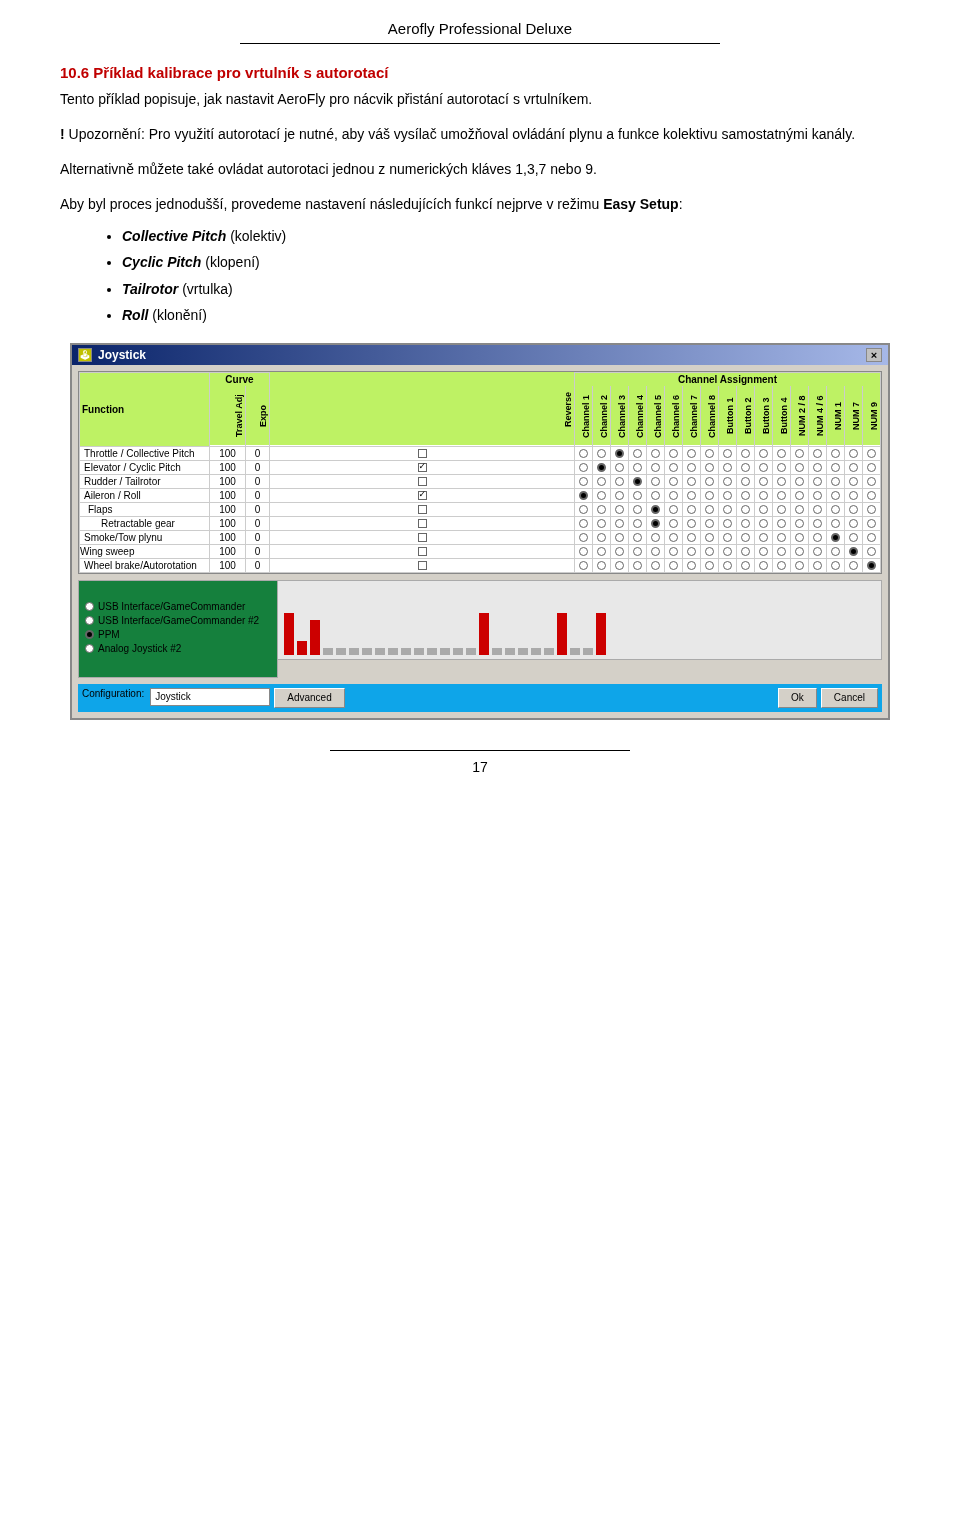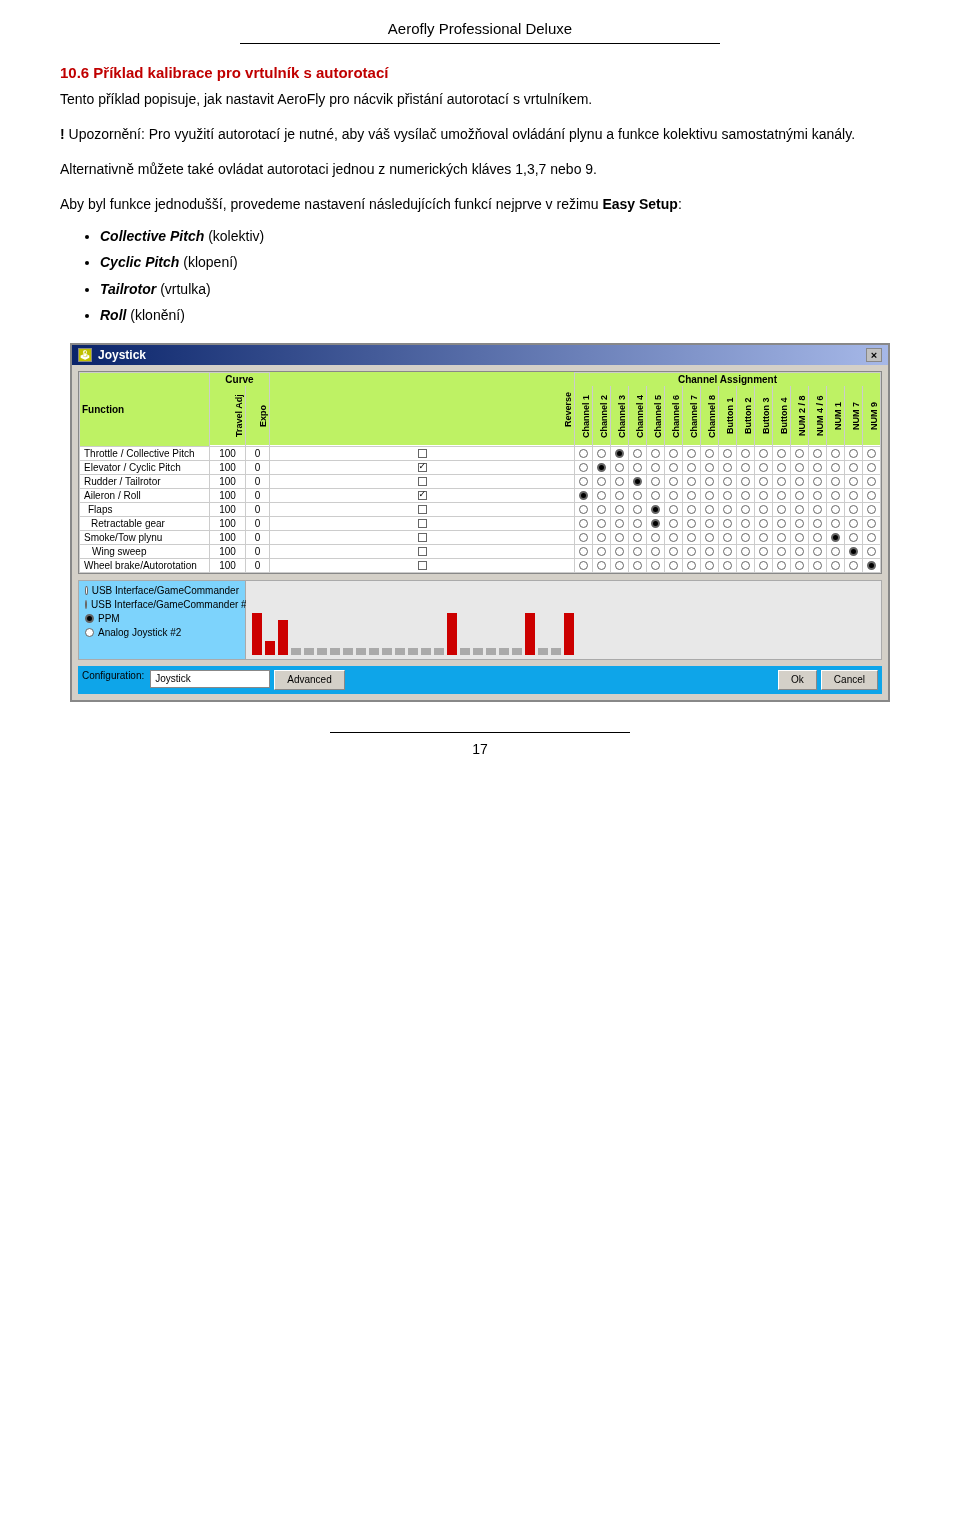--- a/index.html
+++ b/index.html
@@ -62,21 +62,21 @@
     }
 
     .setup-intro {
       font-size: 14px;
       margin-bottom: 10px;
       line-height: 1.5;
     }
 
     .bullet-list {
       list-style: disc;
-      margin-left: 40px;
+      margin-left: 62px;
       margin-bottom: 16px;
     }
 
     .bullet-list li {
       margin-bottom: 4px;
       font-size: 14px;
       line-height: 1.6;
     }
 
     .bullet-list li em {
@@ -229,24 +229,24 @@
     }
 
     
     .dialog-bottom {
       display: flex;
       gap: 0;
       margin-bottom: 6px;
     }
 
     .radio-options {
-      width: 168px;
-      background: #7dd3fc;
+      width: 200px;
+      background: #15803d;
       border: 1px solid #aaa;
-      padding: 4px 6px;
+      padding: 20px 6px;
       font-size: 10px;
     }
 
     .radio-option {
       display: flex;
       align-items: center;
       gap: 4px;
       margin-bottom: 3px;
       white-space: nowrap;
     }
@@ -360,21 +360,21 @@
 <p class="intro-text">Tento příklad popisuje, jak nastavit AeroFly pro nácvik přistání autorotací s vrtulníkem.</p>
 
 <p class="warning-block">
   <span class="warning-exclaim">!</span>
   <strong>Upozornění:</strong><span> Pro využití autorotací je nutné, aby váš vysílač umožňoval ovládání plynu a funkce kolektivu samostatnými kanály.</span>
 </p>
 
 <p class="body-text">Alternativně můžete také ovládat autorotaci jednou z numerických kláves 1,3,7 nebo 9.</p>
 
 <p class="setup-intro">
-  <span>Aby byl funkce jednodušší, provedeme nastavení následujících funkcí nejprve v režimu</span> <strong>Easy Setup</strong><span>:</span>
+  <span>Aby byl proces jednodušší, provedeme nastavení následujících funkcí nejprve v režimu</span> <strong>Easy Setup</strong><span>:</span>
 </p>
 
 <ul class="bullet-list">
   <li><em>Collective Pitch</em><span> (kolektiv)</span></li>
   <li><em>Cyclic Pitch</em><span> (klopení)</span></li>
   <li><em>Tailrotor</em><span> (vrtulka)</span></li>
   <li><em>Roll</em><span> (klonění)</span></li>
 </ul>
 
 <div class="joystick-dialog">
@@ -530,21 +530,21 @@
               <td><span class="radio-dot"></span></td>
               <td><span class="radio-dot"></span></td>
               <td><span class="radio-dot"></span></td>
               <td><span class="radio-dot"></span></td>
               <td><span class="radio-dot"></span></td>
               <td><span class="radio-dot"></span></td>
               <td><span class="radio-dot"></span></td>
               <td><span class="radio-dot"></span></td>
             </tr>
             <tr>
-              <td class="col-function" style="text-align: left; padding-left: 11px;">Retractable gear</td>
+              <td class="col-function" style="text-align: left; padding-left: 21px;">Retractable gear</td>
               <td>100</td>
               <td>0</td>
               <td><span class="checkbox-sq"></span></td>
               <td><span class="radio-dot"></span></td>
               <td><span class="radio-dot"></span></td>
               <td><span class="radio-dot"></span></td>
               <td><span class="radio-dot"></span></td>
               <td><span class="radio-dot selected"></span></td>
               <td><span class="radio-dot"></span></td>
               <td><span class="radio-dot"></span></td>
@@ -576,21 +576,21 @@
               <td><span class="radio-dot"></span></td>
               <td><span class="radio-dot"></span></td>
               <td><span class="radio-dot"></span></td>
               <td><span class="radio-dot"></span></td>
               <td><span class="radio-dot"></span></td>
               <td><span class="radio-dot selected"></span></td>
               <td><span class="radio-dot"></span></td>
               <td><span class="radio-dot"></span></td>
             </tr>
             <tr>
-              <td class="col-function" style="text-align: left; padding-left: 12px;">Wing sweep</td>
+              <td class="col-function" style="text-align: left; padding-left: 0;">Wing sweep</td>
               <td>100</td>
               <td>0</td>
               <td><span class="checkbox-sq"></span></td>
               <td><span class="radio-dot"></span></td>
               <td><span class="radio-dot"></span></td>
               <td><span class="radio-dot"></span></td>
               <td><span class="radio-dot"></span></td>
               <td><span class="radio-dot"></span></td>
               <td><span class="radio-dot"></span></td>
               <td><span class="radio-dot"></span></td>

